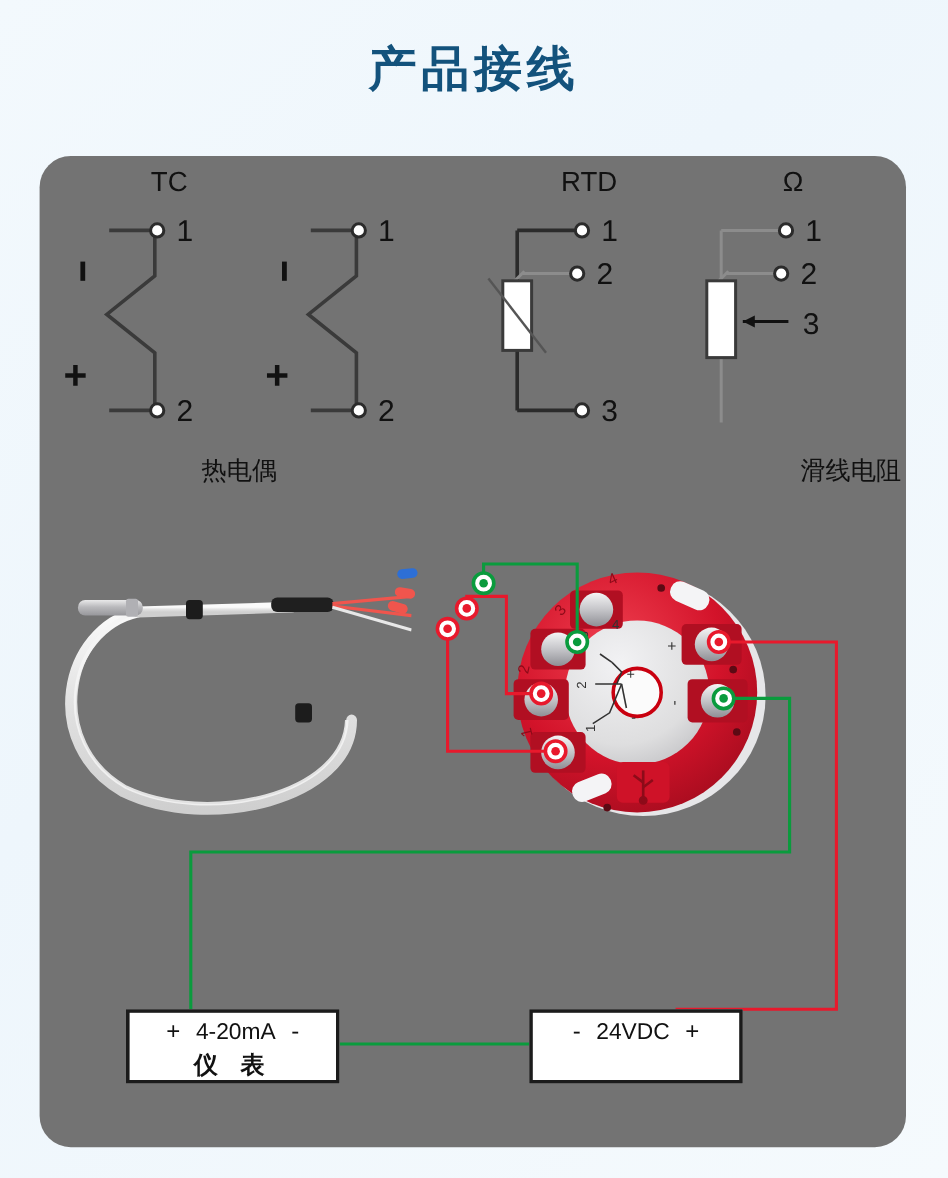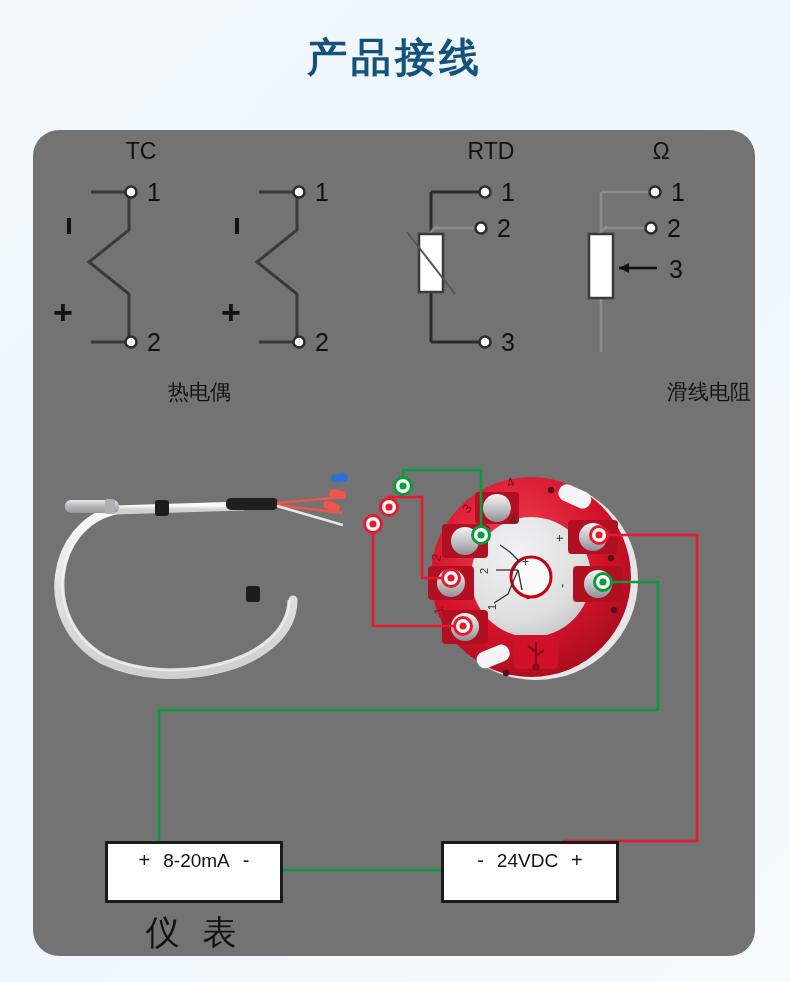--- a/index.html
+++ b/index.html
@@ -43,23 +43,22 @@
     box-sizing:border-box;
   }
   .box .toprow{
     position:absolute;left:0;top:5px;width:100%;
     display:flex;align-items:center;justify-content:center;gap:13px;
     font-size:19px;color:#111;
   }
   .box .toprow .sgn{font-size:20px;}
   .box .name{
     position:absolute;left:0;top:30px;width:100%;text-align:center;
-    font-size:34px;font-weight:normal;color:#111;letter-spacing:6px;
+    font-size:20px;font-weight:bold;color:#111;letter-spacing:6px;
     font-family:"DejaVu Sans","Liberation Sans",sans-serif;
-    margin-top:36px;
   }
 </style>
 </head>
 <body>
 
 <div id="page-title">产品接线</div>
 
 <div id="card">
 
   <div class="symbol-row">
@@ -299,21 +298,21 @@
       </g>
       <g>
         <circle cx="570" cy="122" r="8.5" fill="#fff" stroke="#0a9b3d" stroke-width="3"></circle>
         <circle cx="570" cy="122" r="3.6" fill="#0a9b3d"></circle>
       </g>
     </svg>
 
     <div class="box" style="left:72px;top:381px;width:178px;height:62px">
       <div class="toprow">
         <span class="sgn">+</span>
-        <span>8-20mA</span>
+        <span>4-20mA</span>
         <span class="sgn">-</span>
       </div>
       <div class="name">仪 表</div>
     </div>
 
     <div class="box" style="left:408px;top:381px;width:178px;height:62px">
       <div class="toprow">
         <span class="sgn">-</span>
         <span>24VDC</span>
         <span class="sgn">+</span>

